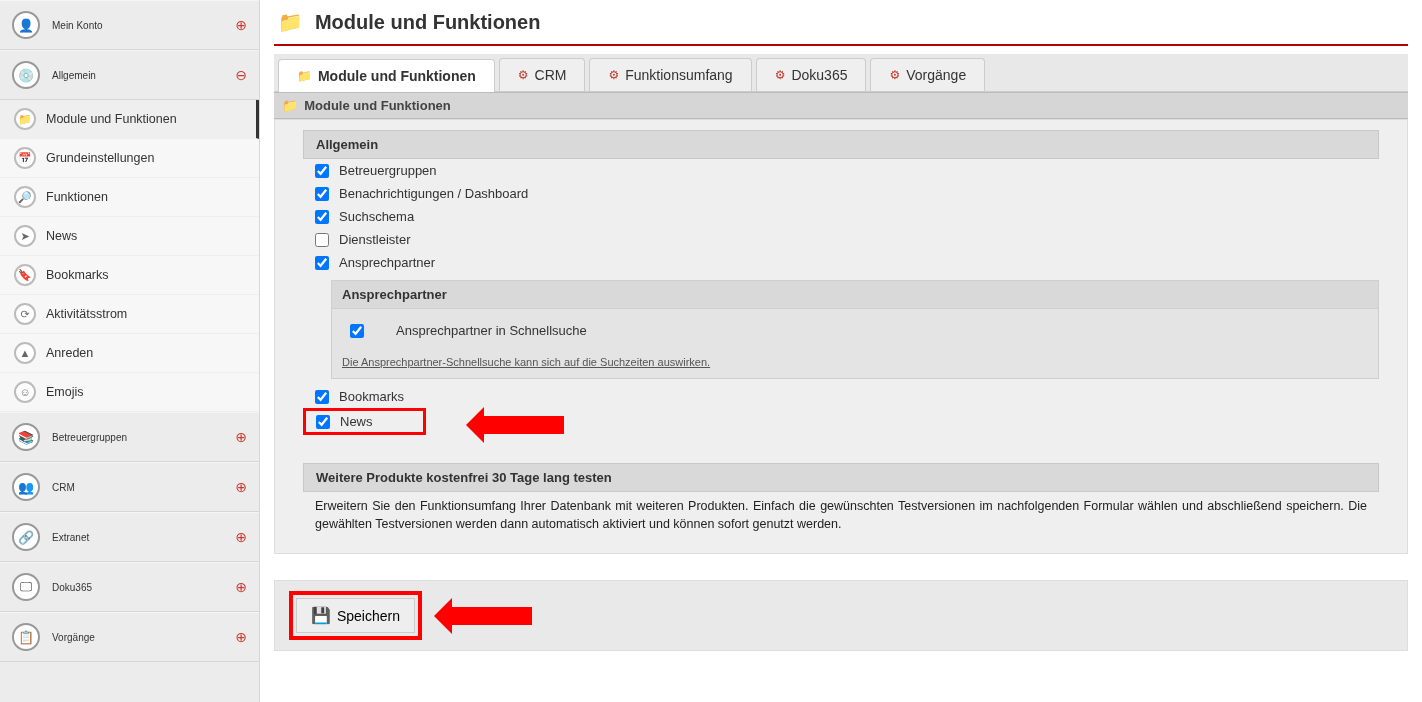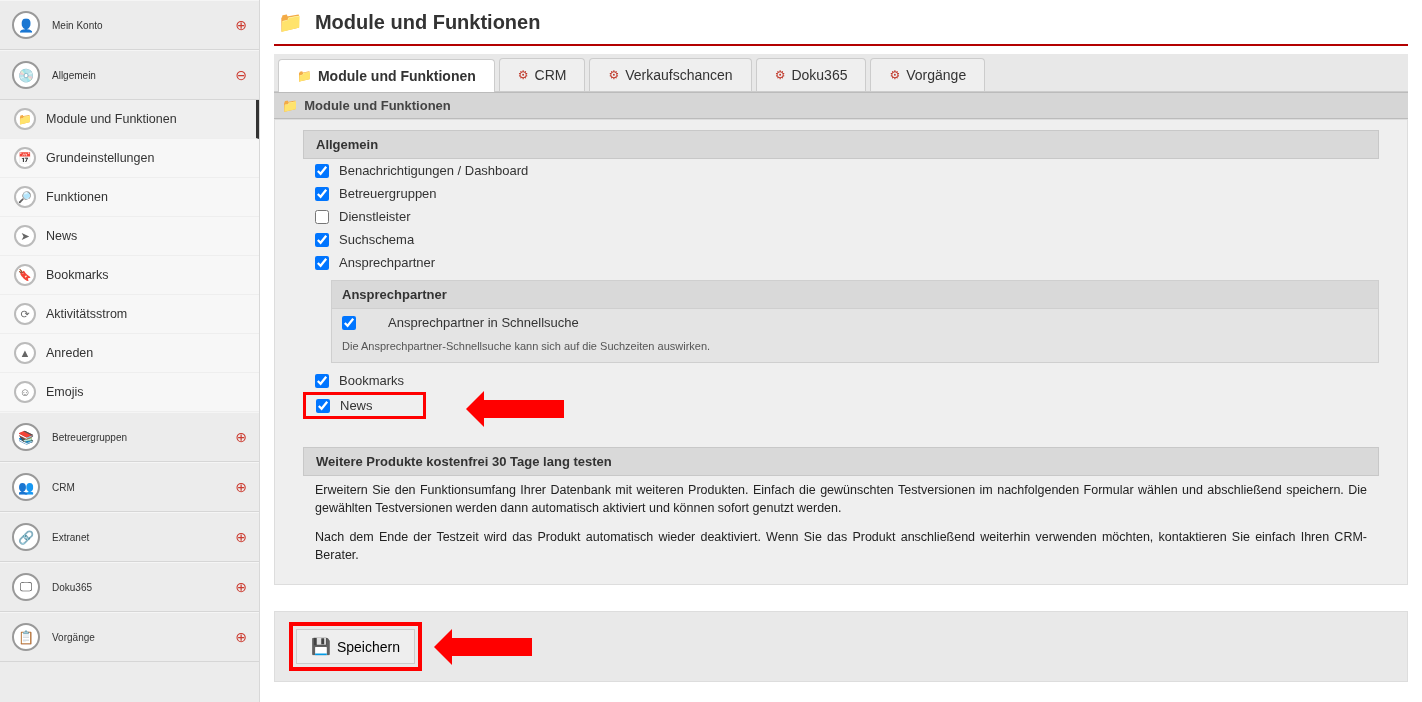--- a/index.html
+++ b/index.html
@@ -49,22 +49,22 @@
   .content-card { background:#efefef; border:1px solid #ddd; padding-bottom:14px; }
 
   .group-header { background:#d9d9d9; padding:6px 12px; font-weight:bold; margin:0 28px; margin-top:10px;
     border:1px solid #c8c8c8; }
   .chk-row { display:flex; align-items:center; gap:10px; padding:4px 12px; margin:0 28px; }
   .chk-row input[type=checkbox]{ width:14px; height:14px; }
   .chk-row label { font-size:13px; }
 
   .sub-block { margin:6px 28px 6px 56px; background:#e4e4e4; border:1px solid #cfcfcf; }
   .sub-block .sub-head { background:#d9d9d9; padding:6px 10px; font-weight:bold; border-bottom:1px solid #cfcfcf; }
-  .sub-block .chk-row { margin:0; padding:6px 10px;gap:32px; }
-  .sub-block .hint { font-size:11px; color:#555; padding:4px 10px 10px 10px; }
+  .sub-block .chk-row { margin:8px; padding:6px 10px;gap:32px; }
+  .sub-block .hint { font-size:11px; color:#555; padding:4px 10px 10px 10px;text-decoration:underline; }
 
   .highlight-box { border:3px solid #ff0000; }
 
   .hint-arrow { position:relative; }
   .arrow-shape { position:absolute; top:50%; transform:translateY(-50%);
     width:80px; height:18px; background:#ff0000; }
   .arrow-shape::before { content:''; position:absolute; left:-18px; top:-9px;
     border:18px solid transparent; border-right-color:#ff0000; border-left:none; }
 
   .desc-p { font-size:12.5px; color:#222; padding:6px 12px; margin:0 28px; text-align:justify; line-height:1.4; }
@@ -166,21 +166,21 @@
         <div class="tab active">
           <span class="gear-ic">📁</span>
           <span>Module und Funktionen</span>
         </div>
         <div class="tab">
           <span class="gear-ic">⚙</span>
           <span>CRM</span>
         </div>
         <div class="tab">
           <span class="gear-ic">⚙</span>
-          <span>Verkaufschancen</span>
+          <span>Funktionsumfang</span>
         </div>
         <div class="tab">
           <span class="gear-ic">⚙</span>
           <span>Doku365</span>
         </div>
         <div class="tab">
           <span class="gear-ic">⚙</span>
           <span>Vorgänge</span>
         </div>
       </div>
@@ -188,33 +188,33 @@
     <div class="section-bar">
       <span style="color:#c0392b">📁</span>
       <span>Module und Funktionen</span>
     </div>
 
     <div class="content-card">
       <div class="group-header">Allgemein</div>
       <div id="allgemein-mount">
           <div class="chk-row">
             <input type="checkbox" checked="" style="">
+            <label>Betreuergruppen</label>
+          </div>
+          <div class="chk-row">
+            <input type="checkbox" checked="" style="">
             <label>Benachrichtigungen / Dashboard</label>
           </div>
           <div class="chk-row">
             <input type="checkbox" checked="" style="">
-            <label>Betreuergruppen</label>
+            <label>Suchschema</label>
           </div>
           <div class="chk-row">
             <input type="checkbox" style="">
             <label>Dienstleister</label>
-          </div>
-          <div class="chk-row">
-            <input type="checkbox" checked="" style="">
-            <label>Suchschema</label>
           </div>
           <div class="chk-row">
             <input type="checkbox" checked="" style="">
             <label>Ansprechpartner</label>
           </div>
         </div>
 
       <div class="sub-block">
         <div class="sub-head">Ansprechpartner</div>
         <div class="chk-row">
@@ -234,21 +234,20 @@
           <div style="position: relative;"><div class="chk-row highlight-box" style="display: inline-flex; padding: 3px 50px 3px 10px; margin-left: 28px;">
               <input type="checkbox" checked="" style="">
               <label>News</label>
             </div><span class="hint-arrow" style="display: inline-block; margin-left: 30px; vertical-align: middle;"><span class="arrow-shape"></span></span></div>
         </div>
 
       <div style="height:18px"></div>
 
       <div class="group-header">Weitere Produkte kostenfrei 30 Tage lang testen</div>
       <p class="desc-p">Erweitern Sie den Funktionsumfang Ihrer Datenbank mit weiteren Produkten. Einfach die gewünschten Testversionen im nachfolgenden Formular wählen und abschließend speichern. Die gewählten Testversionen werden dann automatisch aktiviert und können sofort genutzt werden.</p>
-      <p class="desc-p">Nach dem Ende der Testzeit wird das Produkt automatisch wieder deaktiviert. Wenn Sie das Produkt anschließend weiterhin verwenden möchten, kontaktieren Sie einfach Ihren CRM-Berater.</p>
     </div>
 
     <div class="save-bar">
       <span class="save-highlight">
         <button class="save-btn">
           <span class="save-ic">💾</span>
           <span>Speichern</span>
         </button>
       </span>
       <span class="hint-arrow" style="margin-left:30px;">

